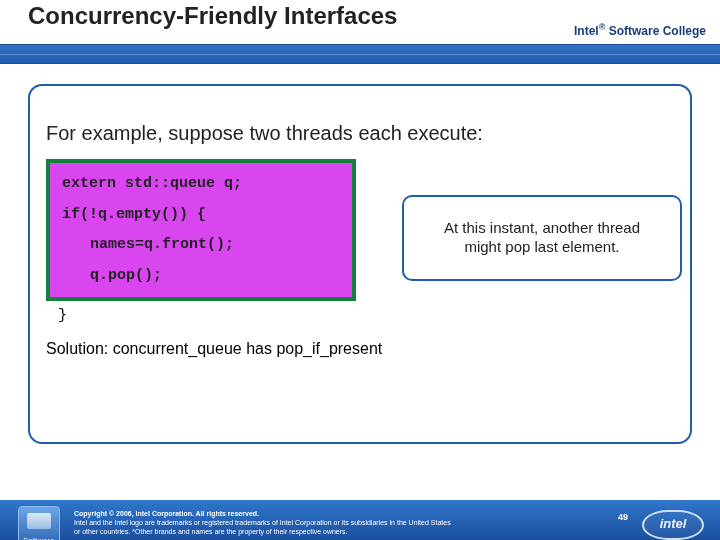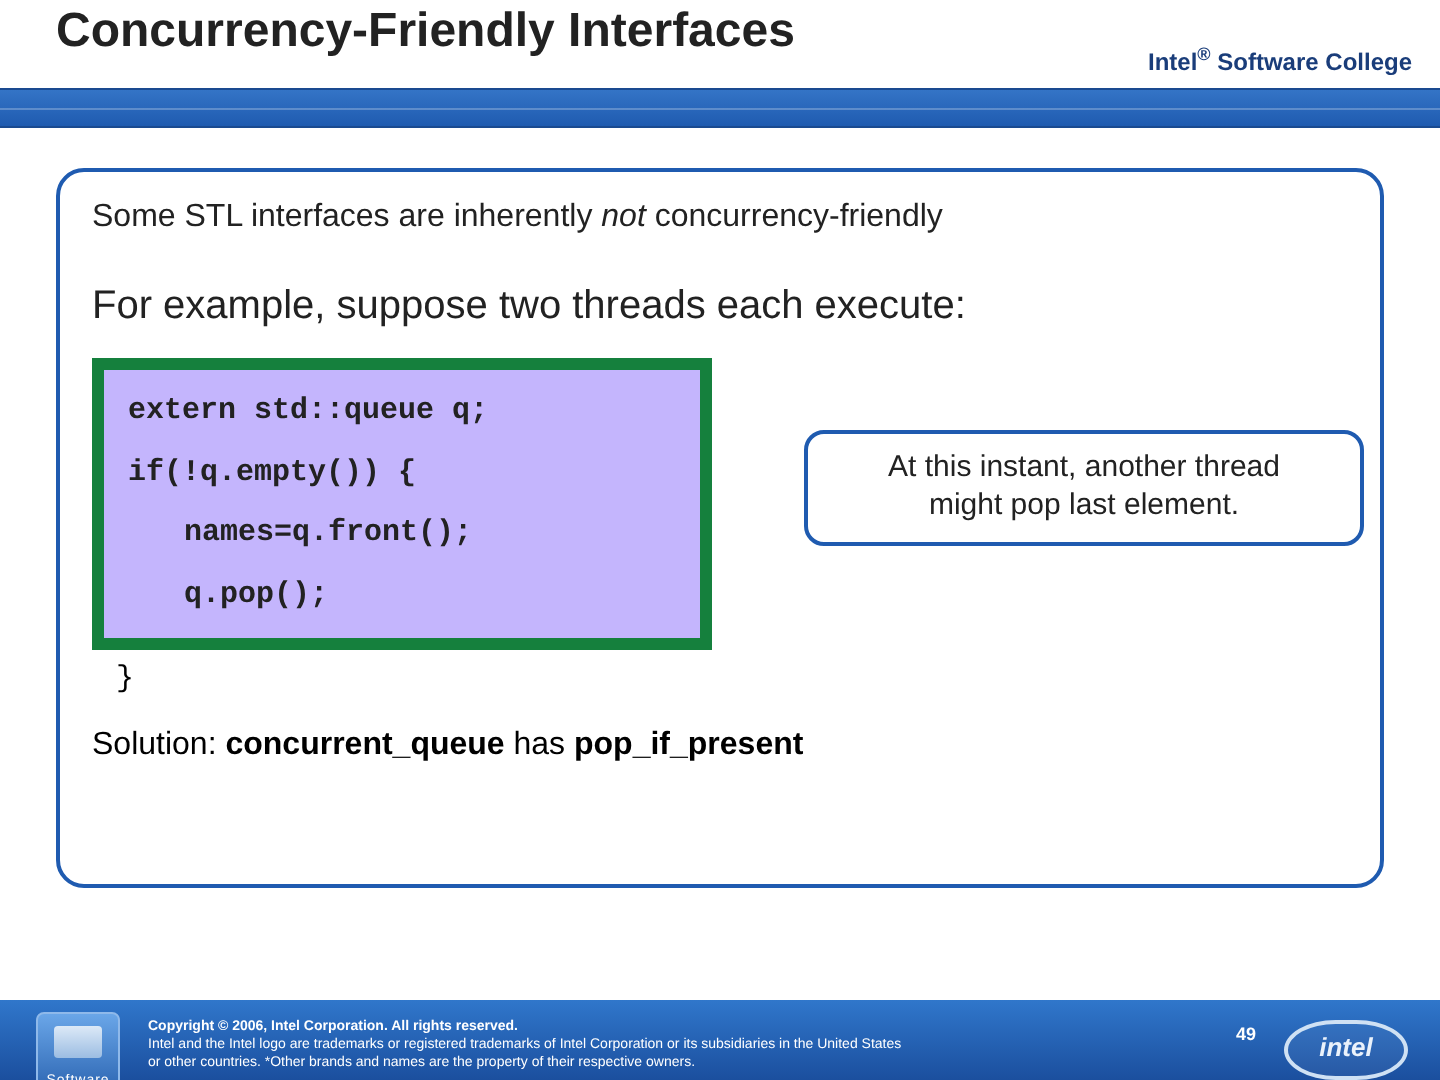--- a/index.html
+++ b/index.html
@@ -17,30 +17,30 @@
   .blue-inner { position: absolute; top: 50%; left: 0; right: 0; height: 1px; background: rgba(255,255,255,0.25); }
 
   .content-box { position: absolute; top: 84px; left: 28px; width: 664px; height: 360px; border: 2px solid #1f5bb0; border-radius: 14px; padding: 12px 16px 12px 16px; }
 
   .line1 { font-size: 16px; color: #222; margin-top: 2px; }
   .line1 .not { font-style: italic; }
 
   .line2 { font-size: 20px; color: #222; margin-top: 24px; }
 
   .code-wrap { position: relative; margin-top: 14px; }
-  .code-box { width: 310px; border: 6px solid #15803d; background: #c4b5fd; padding: 10px 12px 10px 12px; font-family: "Courier New", monospace; font-size: 15px; line-height: 1.5; color: #222; }
+  .code-box { width: 310px; border: 4px solid #15803d; background: #d946ef; padding: 10px 12px 10px 12px; font-family: "Courier New", monospace; font-size: 15px; line-height: 1.5; color: #222; }
   .code-box .kw { font-weight: bold; }
   .code-box .indent1 { padding-left: 28px; display: block; }
   .code-box .blank { height: 8px; }
   .code-last { font-family: "Courier New", monospace; font-size: 15px; margin-top: 6px; margin-left: 12px; }
 
-  .callout { position: absolute; top: 36px; left: 356px; width: 280px; border: 2px solid #1f5bb0; border-radius: 10px; background: #fff; font-size: 15px; color: #222; text-align: center; padding: 8px 8px; line-height: 1.25; }
+  .callout { position: absolute; top: 36px; left: 356px; width: 280px; border: 2px solid #1f5bb0; border-radius: 10px; background: #fff; font-size: 15px; color: #222; text-align: center; padding: 22px 8px; line-height: 1.25; }
 
   .solution { font-size: 16px; margin-top: 16px; }
-  .solution .api { font-weight: bold; text-align: right; }
+  .solution .api { font-weight: normal; text-align: right; }
 
   .footer { position: absolute; left: 0; right: 0; bottom: 0; height: 40px; background: linear-gradient(#3077cb, #1b4f9e); }
   .footer .badge { position: absolute; left: 18px; top: 6px; width: 42px; height: 42px; background: linear-gradient(#6aa6e8, #2a63b0); border-radius: 4px; border: 1px solid #8fb9ea; }
   .footer .badge .chip { position: absolute; left: 8px; top: 6px; width: 24px; height: 16px; background: linear-gradient(#dce9f7, #9cbde2); border-radius: 2px; }
   .footer .badge .sw { position: absolute; left: 4px; bottom: 3px; right: 4px; font-size: 7px; color: #fff; text-align: center; letter-spacing: 0.5px; }
 
   .footer .copy { position: absolute; left: 74px; top: 10px; right: 120px; color: #fff; font-size: 7px; line-height: 1.25; }
   .footer .copy .c1 { font-weight: bold; }
 
   .footer .pagenum { position: absolute; right: 92px; top: 12px; color: #fff; font-size: 9px; font-weight: bold; }
@@ -61,23 +61,20 @@
 
   <div class="title-area">
     <h1>Concurrency-Friendly Interfaces</h1>
   </div>
 
   <div class="blue-strip">
       <div class="blue-inner"></div>
     </div>
 
   <div class="content-box">
-    <p class="line1">
-      <span>Some STL interfaces are inherently </span><span class="not">not</span><span> concurrency-friendly</span>
-    </p>
     <p class="line2">For example, suppose two threads each execute:</p>
 
     <div class="code-wrap">
       <div class="code-box">
         <div><span class="kw">extern std::queue q;</span></div>
         <div class="blank"></div>
         <div><span class="kw">if(!q.empty()) {</span></div>
         <div class="blank"></div>
         <span class="indent1 kw">names=q.front();</span>
         <div class="blank"></div>

